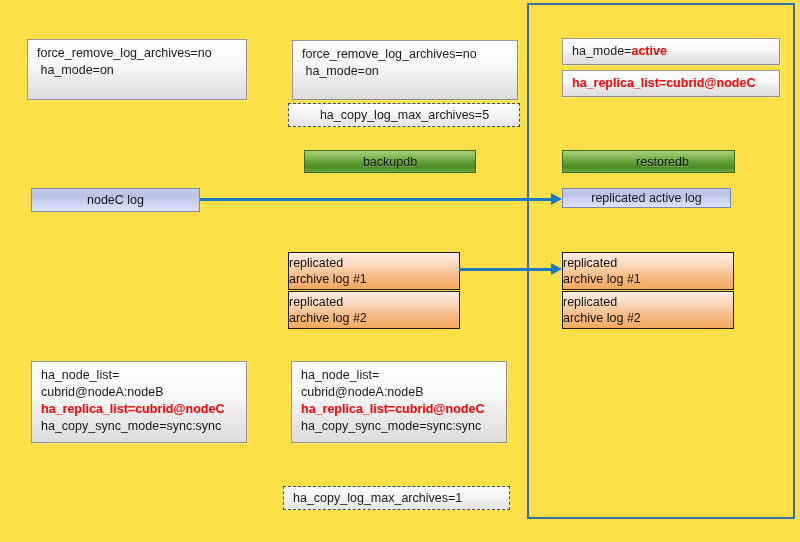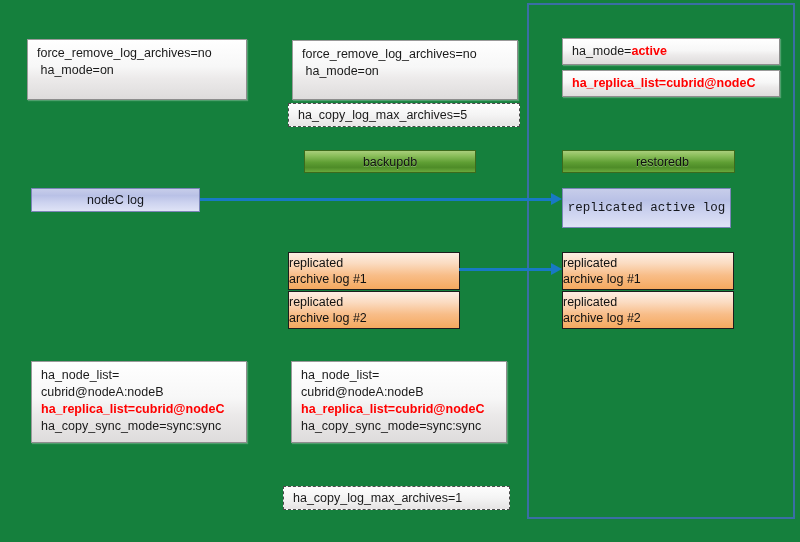--- a/index.html
+++ b/index.html
@@ -5,21 +5,21 @@
 <style>
   html, body {
     margin: 0;
     padding: 0;
     background: #000000;
   }
   #canvas {
     position: relative;
     width: 800px;
     height: 542px;
-    background: #15803d;
+    background: #fde047;
     font-family: "Liberation Sans", sans-serif;
     overflow: hidden;
   }
 
   
   .node {
     position: absolute;
     box-sizing: border-box;
   }
 
@@ -126,21 +126,21 @@
     </div>
 
   <div class="node cfg" style="left:31px; top:361px; width:216px; height:82px;"><span>ha_node_list=</span>
 <span>cubrid@nodeA:nodeB</span>
 <span class="rl-line">ha_replica_list=cubrid@nodeC</span>
 <span>ha_copy_sync_mode=sync:sync</span></div>
 
   <div class="node cfg" style="left:292px; top:40px; width:226px; height:60px;"><span>force_remove_log_archives=no</span>
 <span> ha_mode=on</span></div>
 
-  <div class="node cfg-dashed" style="left:288px; top:103px; width:232px; height:24px;"><span>ha_copy_log_max_archives=5</span></div>
+  <div class="node cfg-dashed" style="left:288px; top:103px; width:232px; height:24px;justify-content:center;"><span>ha_copy_log_max_archives=5</span></div>
 
   <div class="node cmd" style="left:288px; top:150px; width:172px; height:23px;margin-left:16px;">
       <span>backupdb</span>
     </div>
 
   <div class="node arch" style="left:288px; top:252px; width:172px; height:38px;">
       <span>replicated</span>
       <span>archive  log #1</span>
     </div>
 
@@ -157,21 +157,21 @@
   <div class="node cfg-dashed" style="left:283px; top:486px; width:227px; height:24px;"><span>ha_copy_log_max_archives=1</span></div>
 
   <div class="node cfg" style="left:562px; top:38px; width:218px; height:27px; padding-top:4px;"><span>ha_mode=</span><span class="red">active</span></div>
 
   <div class="node cfg" style="left:562px; top:70px; width:218px; height:27px; padding-top:4px;"><span class="rl-line">ha_replica_list=cubrid@nodeC</span></div>
 
   <div class="node cmd" style="left:562px; top:150px; width:173px; height:23px;padding-left:28px;">
       <span>restoredb</span>
     </div>
 
-  <div class="node loglog" style="left:562px; top:188px; width:169px; height:40px;font-family:Liberation Mono, monospace;">
+  <div class="node loglog" style="left:562px; top:188px; width:169px; height:20px;">
       <span>replicated active log</span>
     </div>
 
   <div class="node arch" style="left:562px; top:252px; width:172px; height:38px;">
       <span>replicated</span>
       <span>archive  log #1</span>
     </div>
 
   <div class="node arch" style="left:562px; top:291px; width:172px; height:38px;">
       <span>replicated</span>

